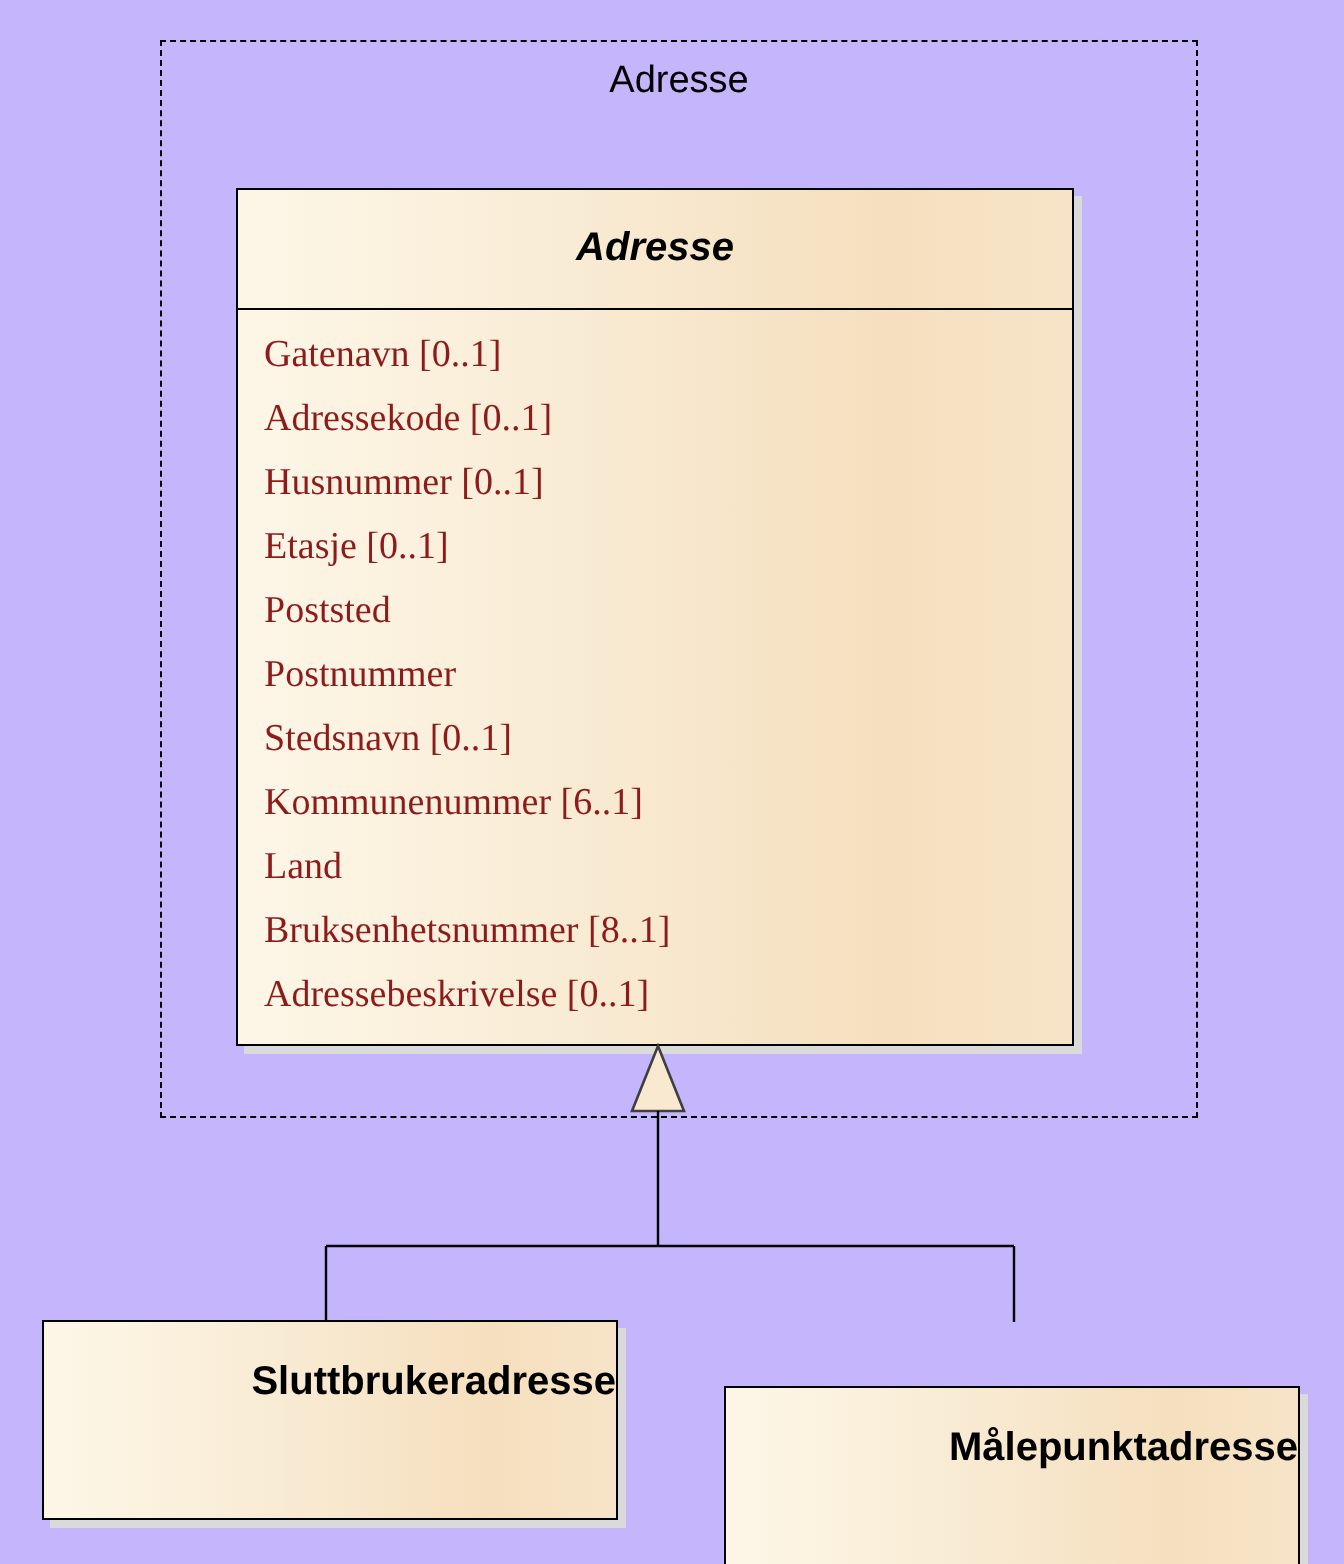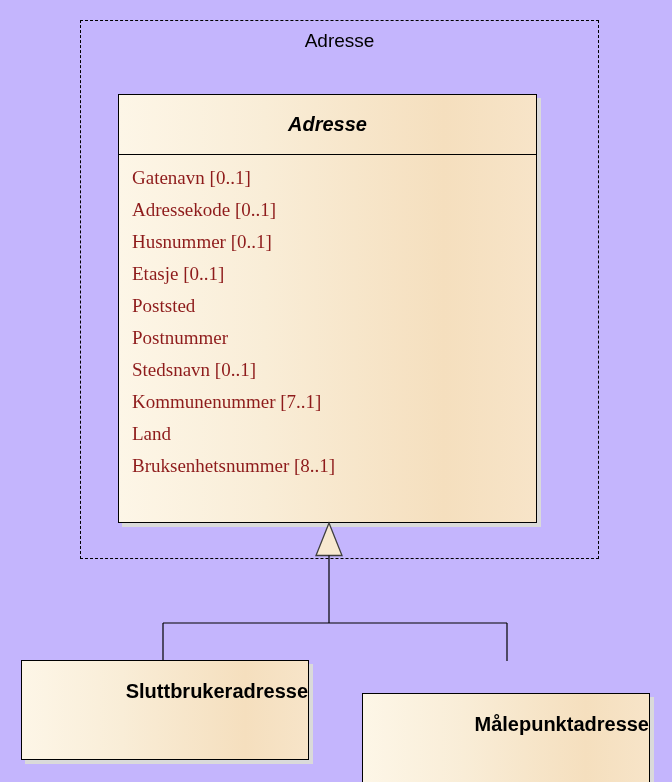--- a/index.html
+++ b/index.html
@@ -122,23 +122,24 @@
   <div class="class-box ea-fill">
     <div class="class-header">Adresse</div>
     <div class="attr-list">
         <div class="attr-item">Gatenavn [0..1]</div>
         <div class="attr-item">Adressekode [0..1]</div>
         <div class="attr-item">Husnummer [0..1]</div>
         <div class="attr-item">Etasje [0..1]</div>
         <div class="attr-item">Poststed</div>
         <div class="attr-item">Postnummer</div>
         <div class="attr-item">Stedsnavn [0..1]</div>
-        <div class="attr-item">Kommunenummer [7..1]</div>
+        <div class="attr-item">Kommunenummer [6..1]</div>
         <div class="attr-item">Land</div>
         <div class="attr-item">Bruksenhetsnummer [8..1]</div>
+        <div class="attr-item">Adressebeskrivelse [0..1]</div>
       </div>
   </div>
 
   <svg class="connectors" viewBox="0 0 672 782" xmlns="http://www.w3.org/2000/svg">
     <polygon class="tri" points="329,523 316,555.5 342,555.5"></polygon>
     <line x1="329" y1="555.5" x2="329" y2="623"></line>
     <line x1="163" y1="623" x2="507" y2="623"></line>
     <line x1="163" y1="623" x2="163" y2="661"></line>
     <line x1="507" y1="623" x2="507" y2="661"></line>
   </svg>

